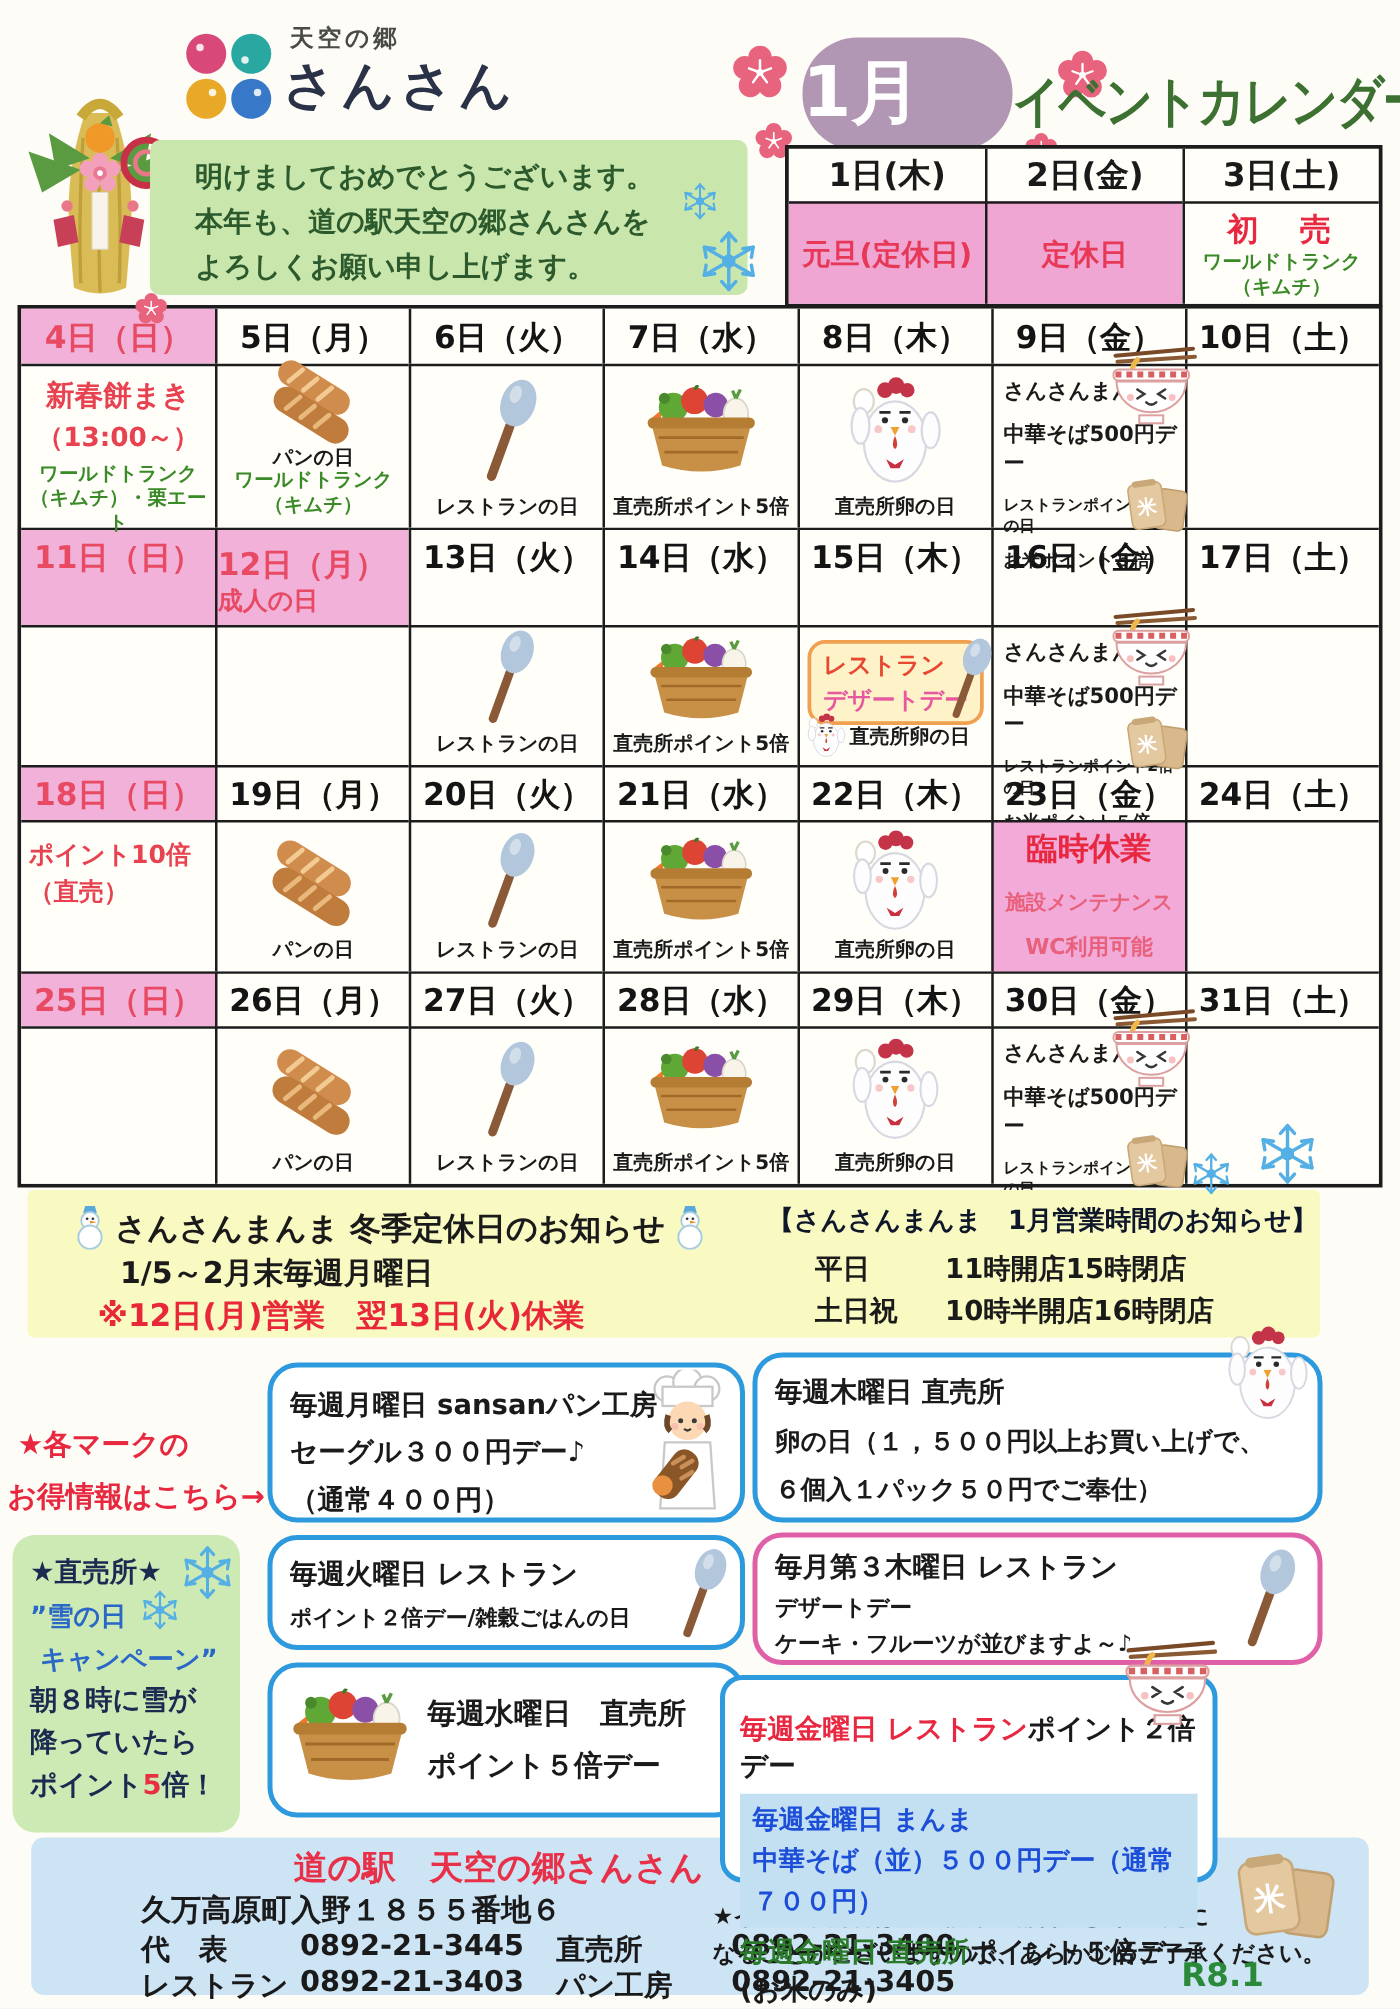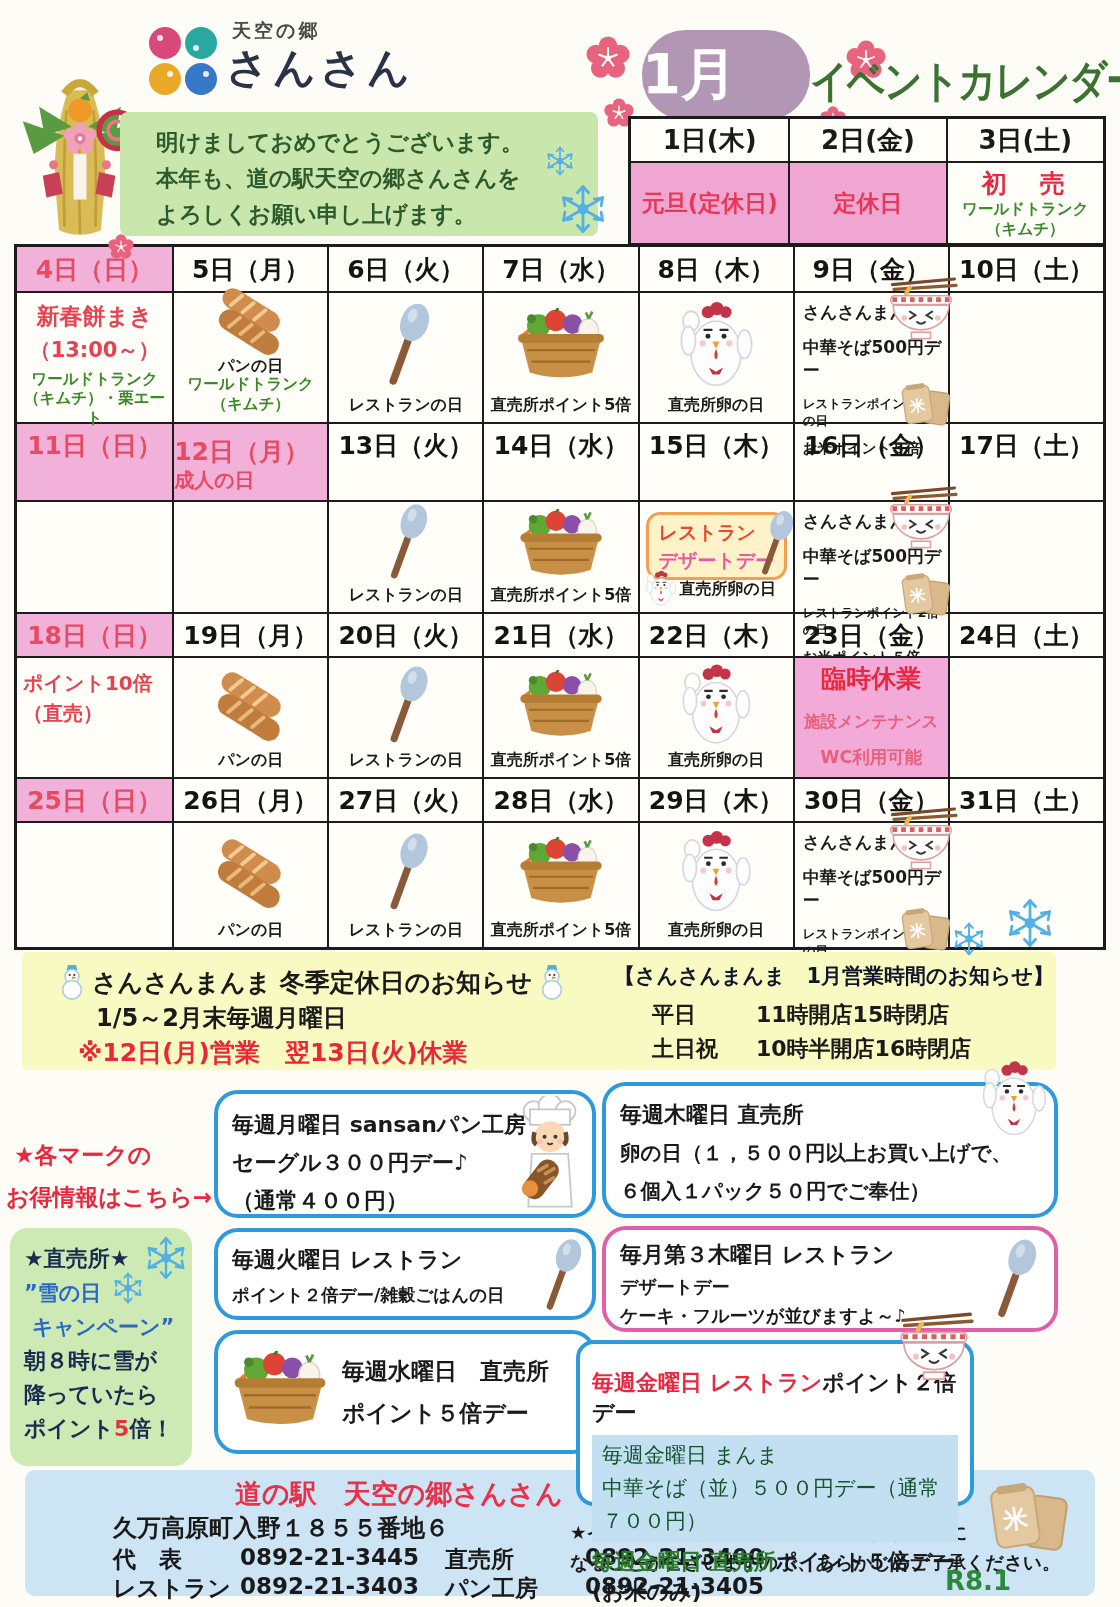--- a/index.html
+++ b/index.html
@@ -83,21 +83,21 @@
   
   .note-red{color:#e8283f;font-size:23px;font-weight:800}
   .snowbox{left:10px;top:1228px;width:182px;height:238px;background:#cde9b4;border-radius:18px;
            padding:14px 0 0 14px;line-height:34px}
   .snowbox .navy{color:#1a2a50;font-size:22px;font-weight:800}
   .snowbox .blue{color:#2a68c8;font-size:21px;font-weight:800}
   .box{position:absolute;border:4px solid #2e9ade;border-radius:24px;background:#fff}
   .pinkbox{border-color:#e060a8}
   .box .t1{font-size:22px;font-weight:800}
   .fri-inner{background:#c2e0f2;padding:4px 10px;margin:7px 0 5px;line-height:33px}
-  .fri-inner div{font-size:21px;font-weight:400;color:#14532d}
+  .fri-inner div{font-size:21px;font-weight:700;color:#1d4ed8}
 
   
   .footer{left:25px;top:1470px;width:1070px;height:126px;background:#cde4f5;border-radius:10px;z-index:1}
   .f-title{left:210px;top:6px;color:#e83048;font-size:27px;font-weight:800}
   .f-addr{left:88px;top:42px;font-size:24px;font-weight:800}
   .f-row{font-size:23px;font-weight:800}
   .f-ver{left:920px;top:96px;color:#2a8a3a;font-size:26px;font-weight:800}
   .f-d{font-size:18.5px;font-weight:bold}
 </style>
 </head>

